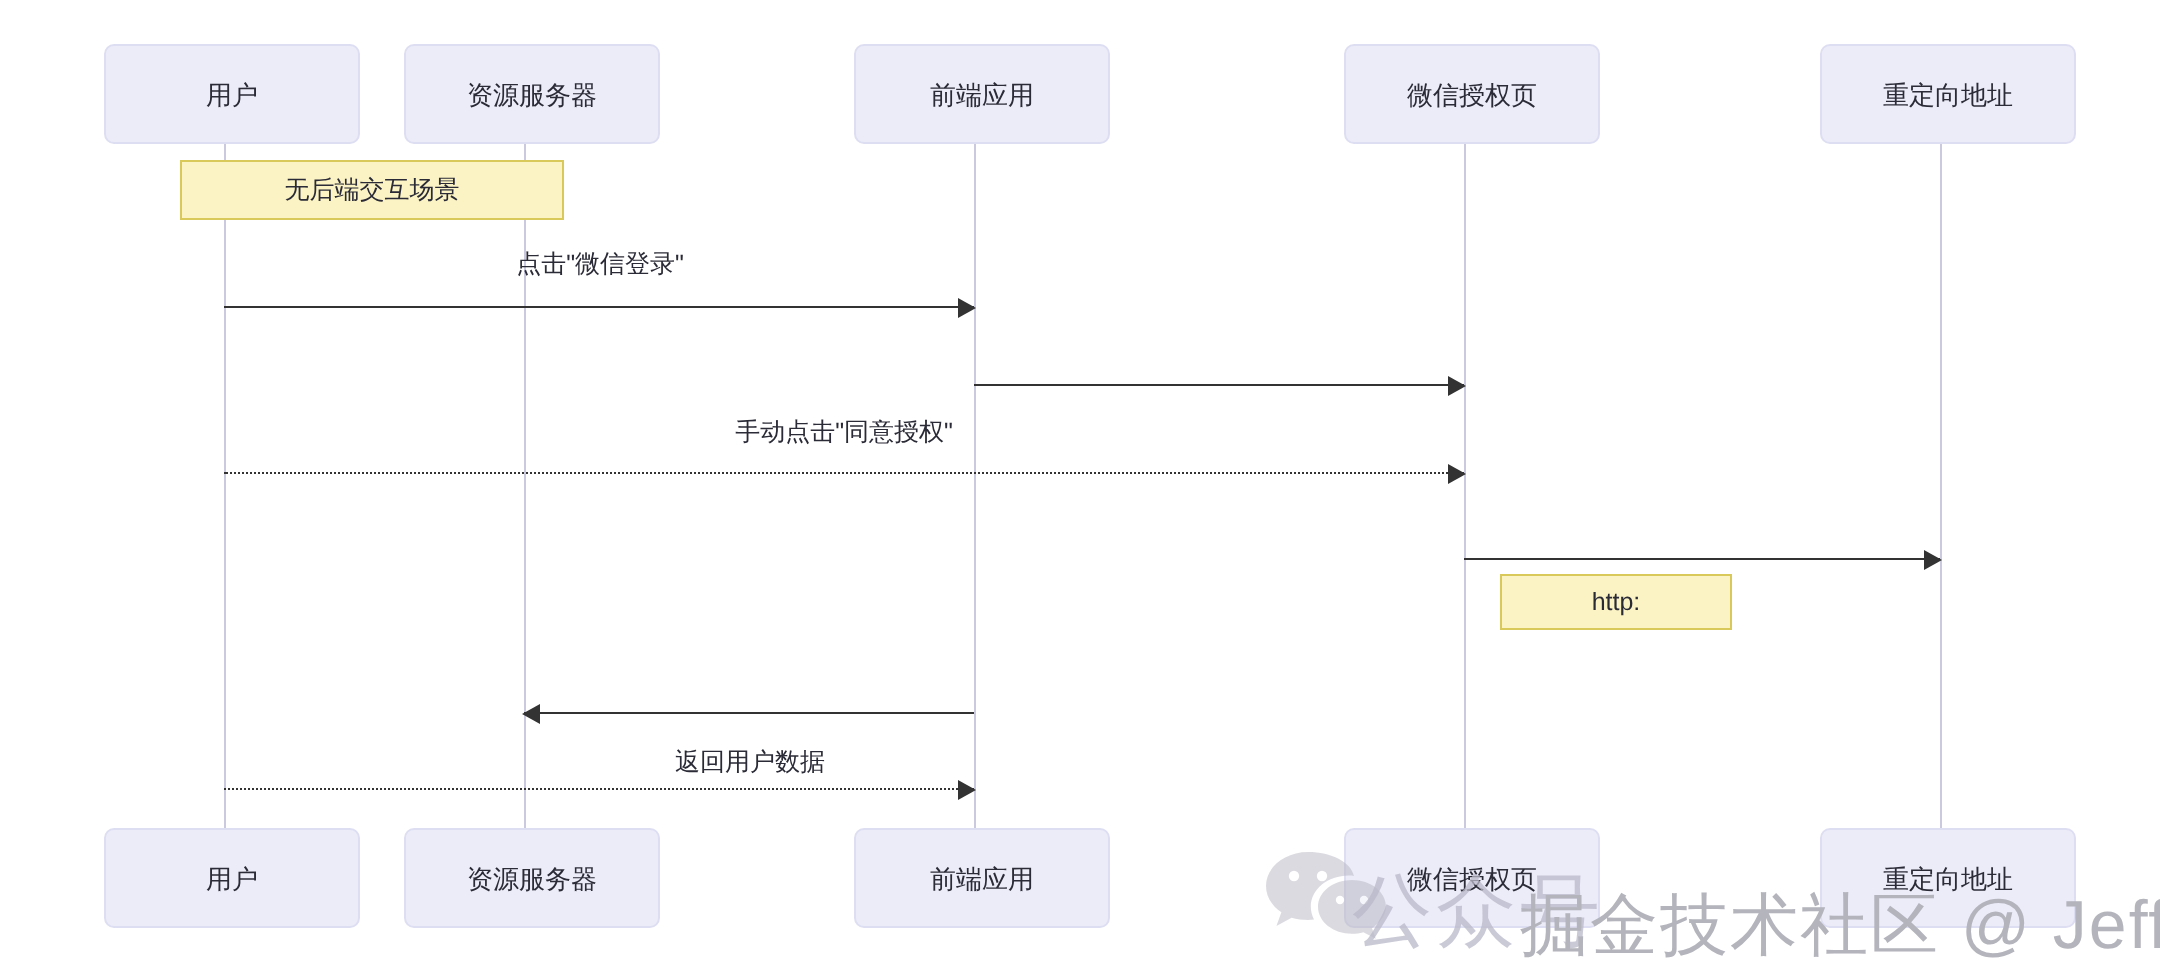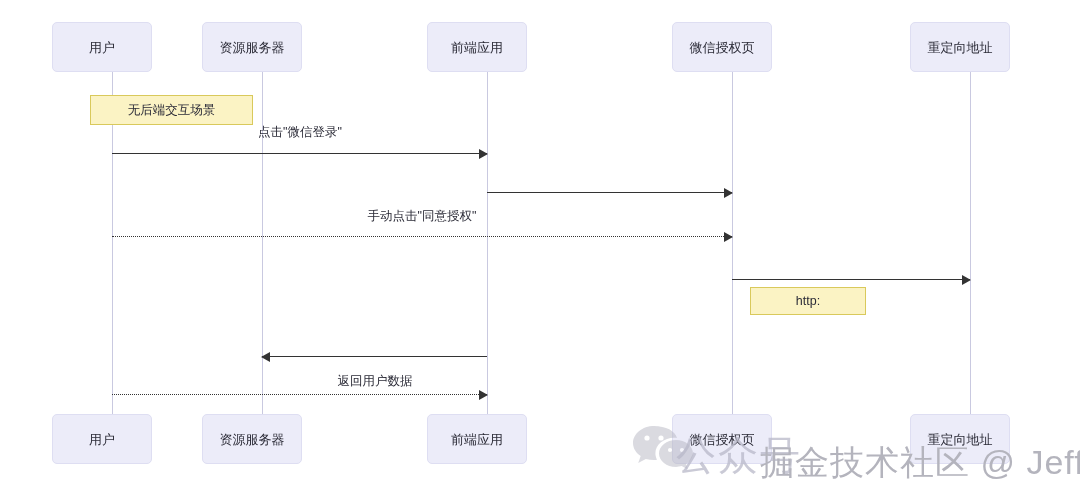--- a/index.html
+++ b/index.html
@@ -14,21 +14,21 @@
     position: relative;
     width: 1080px;
     height: 488px;
     background: #ffffff;
     overflow: hidden;
   }
 
   
   .actor-box {
     position: absolute;
-    width: 100px;
+    width: 128px;
     height: 50px;
     background: #ECECF9;
     border: 1px solid #DEDEF2;
     border-radius: 5px;
     display: flex;
     align-items: center;
     justify-content: center;
     box-sizing: border-box;
     z-index: 6;
   }
@@ -161,21 +161,21 @@
   <div class="actor-box" style="left:427px; top:22px;">
     <span class="actor-label">前端应用</span>
   </div>
   <div class="actor-box" style="left:672px; top:22px;">
     <span class="actor-label">微信授权页</span>
   </div>
   <div class="actor-box" style="left:910px; top:22px;">
     <span class="actor-label">重定向地址</span>
   </div>
 
-  <div class="note-box" style="left:90px; top:95px; width:163px; height:30px;">
+  <div class="note-box" style="left:90px; top:80px; width:192px; height:30px;">
     <span class="note-label">无后端交互场景</span>
   </div>
 
   <div class="msg" style="left:112px; width:375px; top:153px;">
     <div class="line"></div>
     <div class="head right"></div>
   </div>
   <div class="msg-label" style="left:300px; top:124px;">点击"微信登录"</div>
 
   <div class="msg" style="left:487px; width:245px; top:192px;">

